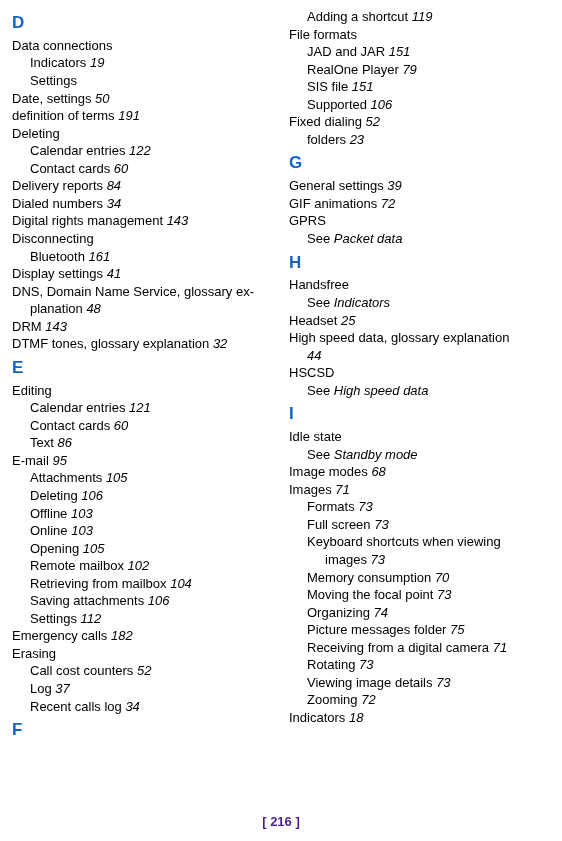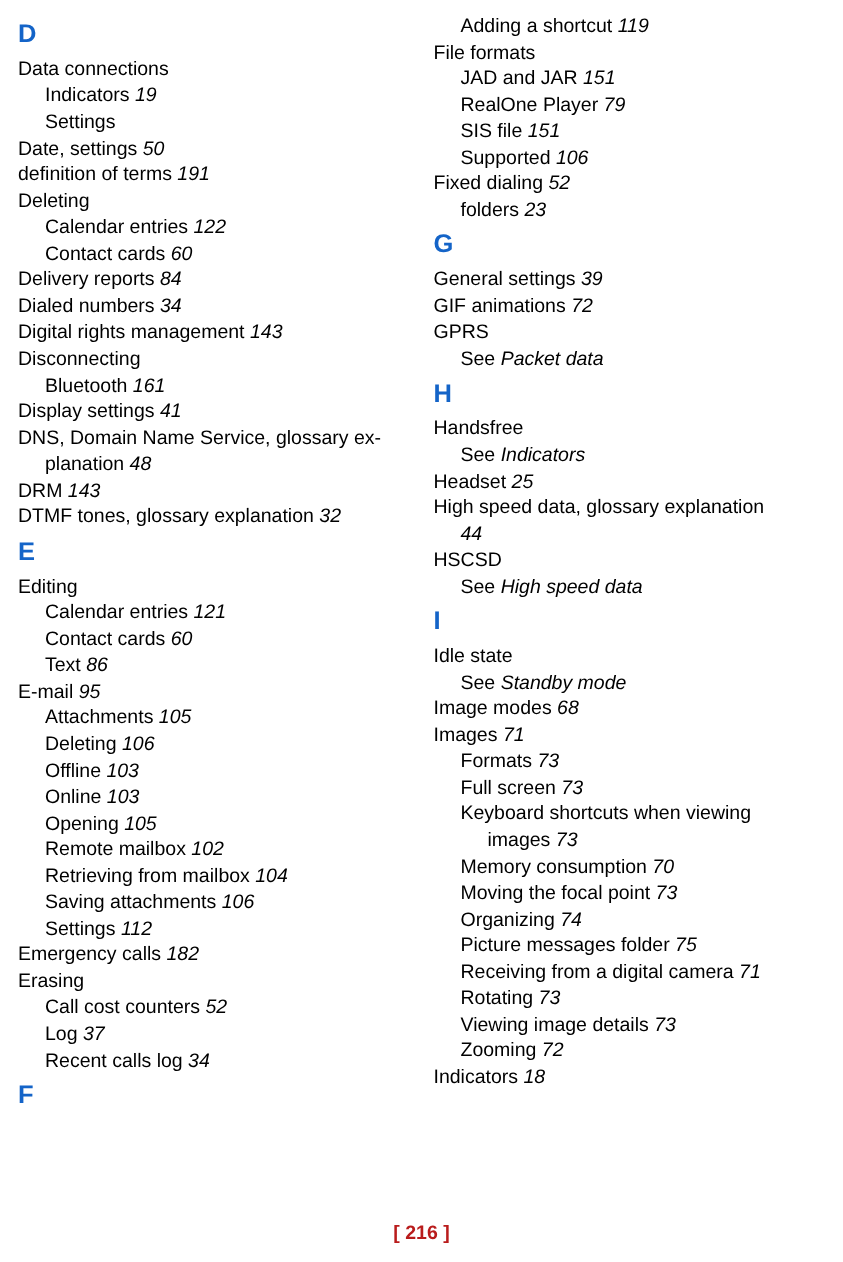--- a/index.html
+++ b/index.html
@@ -5,21 +5,21 @@
 *{margin:0;padding:0;box-sizing:border-box}
 body{font-family:sans-serif;font-size:13px;line-height:1.35;color:#000;width:562px;height:841px;padding:8px 18px 0 12px;position:relative}
 .columns{display:flex;gap:22px}
 .col{flex:1}
 .letter{color:#1464c8;font-size:17px;font-weight:bold;margin-top:4px;margin-bottom:2px}
 .entry{margin:0}
 .sub{padding-left:18px}
 .page{font-style:italic}
 .xref{font-style:italic}
 .justify{text-align:justify}
-.footer{position:absolute;bottom:10px;width:100%;left:0;text-align:center;color:#b91c1c;font-weight:bold;font-size:13px}
+.footer{position:absolute;bottom:10px;width:100%;left:0;text-align:center;color:#4c1d95;font-weight:bold;font-size:13px}
 </style>
 </head>
 <body>
 
 <div class="columns">
 <div class="col" id="c1">
       <div class="letter">D</div>
       <div class="entry">Data connections </div>
       <div class="sub">Indicators <span class="page">19</span></div>
       <div class="sub">Settings</div>

